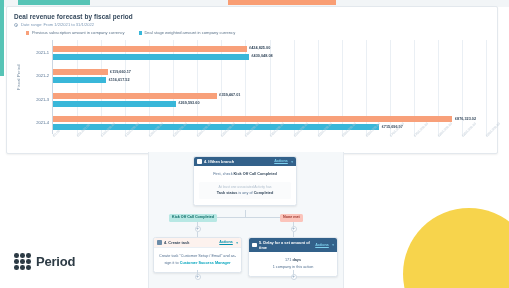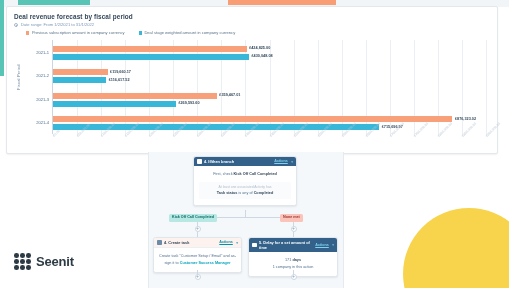--- a/index.html
+++ b/index.html
@@ -380,16 +380,16 @@
       <span></span>
         <span></span>
         <span></span>
       <span></span>
         <span></span>
         <span></span>
       <span></span>
         <span></span>
         <span></span>
     </div>
-    <div class="logo-text">Seenit</div>
+    <div class="logo-text">Period</div>
   </div>
 
 </div>
 
 </body></html>

